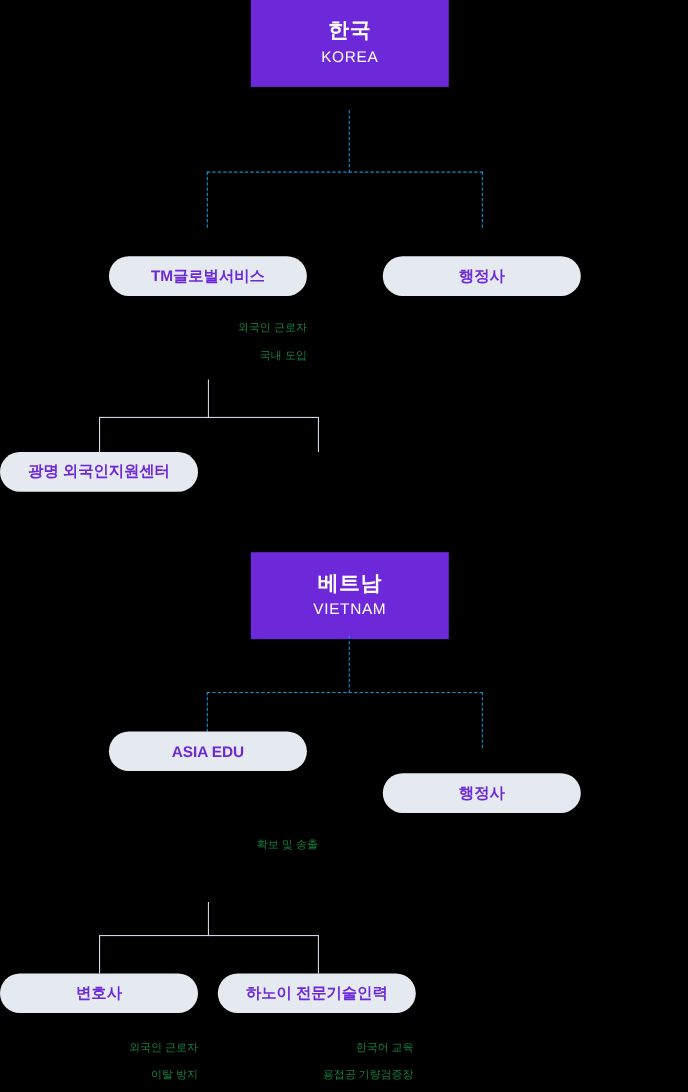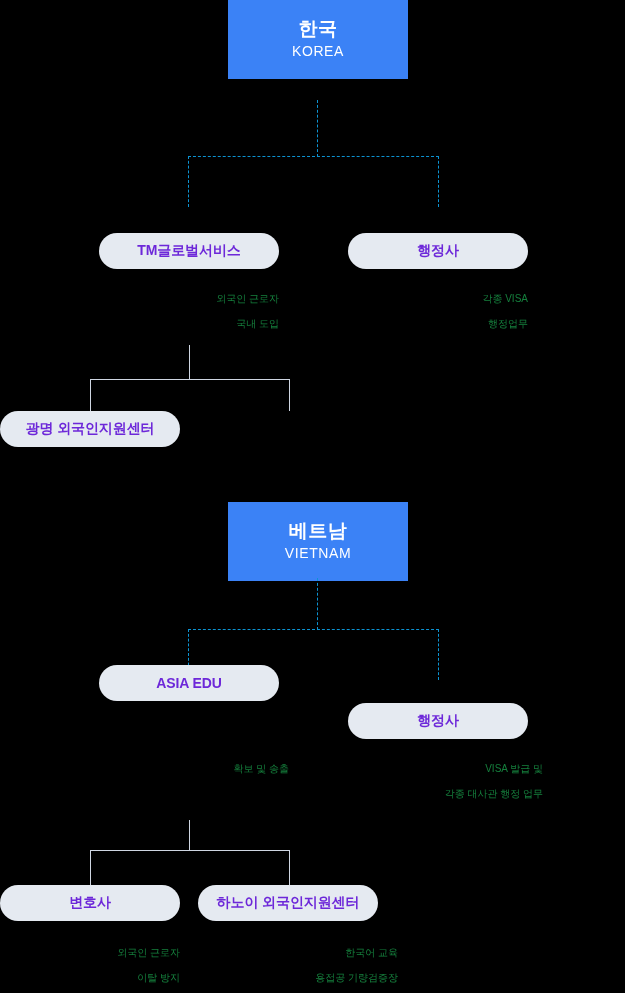--- a/index.html
+++ b/index.html
@@ -23,21 +23,21 @@
     top: 0;
     width: 625px;
     height: 993px;
   }
 
   
   .country-box {
     position: absolute;
     width: 180px;
     height: 79px;
-    background: #3b82f6;
+    background: #6d28d9;
     display: flex;
     flex-direction: column;
     align-items: center;
     justify-content: center;
     box-sizing: border-box;
   }
   .country-box .ko {
     color: #ffffff;
     font-size: 19px;
     font-weight: 700;
@@ -124,24 +124,20 @@
     <span>TM글로벌서비스</span>
   </div>
   <div class="pill" style="left:348px; top:233px; width:180px;">
     <span>행정사</span>
   </div>
 
   <div class="caption" style="left:99px; top:286px; width:180px;">
     <span class="line">외국인 근로자</span>
     <span class="line">국내 도입</span>
   </div>
-  <div class="caption" style="left:348px; top:286px; width:180px;">
-    <span class="line">각종 VISA</span>
-    <span class="line">행정업무</span>
-  </div>
 
   <div class="conn v-solid" style="left:189px; top:345px; height:35px;"></div>
   <div class="conn h-solid" style="left:90px; top:379px; width:199px;"></div>
   <div class="conn v-solid" style="left:90px; top:379px; height:32px;"></div>
   <div class="conn v-solid" style="left:289px; top:379px; height:32px;"></div>
 
   <div class="pill" style="left:0px; top:411px; width:180px;">
     <span>광명 외국인지원센터</span>
   </div>
 
@@ -161,39 +157,35 @@
   <div class="pill" style="left:99px; top:665px; width:180px;">
     <span>ASIA EDU</span>
   </div>
   <div class="pill" style="left:348px; top:703px; width:180px;">
     <span>행정사</span>
   </div>
 
   <div class="caption" style="left:89px; top:756px; width:200px;">
     <span class="line">확보 및 송출</span>
   </div>
-  <div class="caption" style="left:333px; top:756px; width:210px;">
-    <span class="line">VISA 발급 및</span>
-    <span class="line">각종 대사관 행정 업무</span>
-  </div>
 
   <div class="conn v-solid" style="left:189px; top:820px; height:31px;"></div>
   <div class="conn h-solid" style="left:90px; top:850px; width:199px;"></div>
   <div class="conn v-solid" style="left:90px; top:850px; height:35px;"></div>
   <div class="conn v-solid" style="left:289px; top:850px; height:35px;"></div>
 
   <div class="pill" style="left:0px; top:885px; width:180px;text-align:center;">
     <span>변호사</span>
   </div>
   <div class="pill" style="left:198px; top:885px; width:180px;">
-    <span>하노이 외국인지원센터</span>
+    <span>하노이 전문기술인력</span>
   </div>
 
   <div class="caption" style="left:0px; top:940px; width:180px;">
     <span class="line">외국인 근로자</span>
     <span class="line">이탈 방지</span>
   </div>
-  <div class="caption" style="left:208px; top:940px; width:190px;">
+  <div class="caption" style="left:186px; top:940px; width:190px;font-family:Liberation Serif, serif;">
     <span class="line">한국어 교육</span>
     <span class="line">용접공 기량검증장</span>
   </div>
 
 </div>
 
 </body></html>

